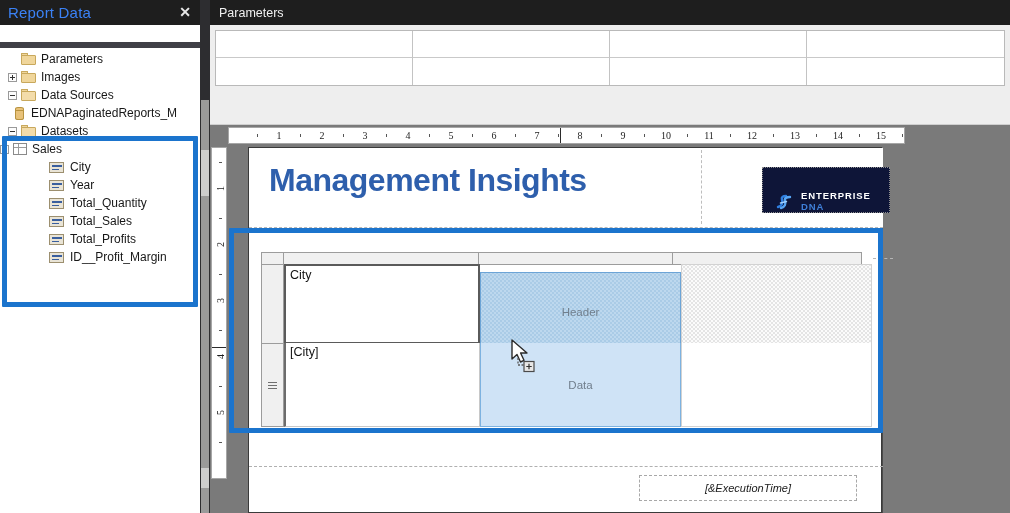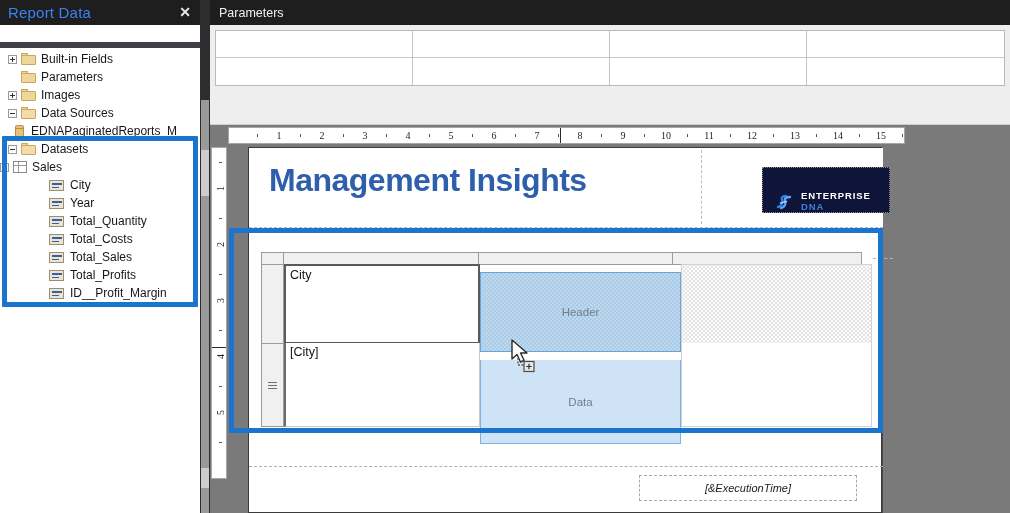--- a/index.html
+++ b/index.html
@@ -272,21 +272,21 @@
     background-color: #bdd8ee;
     background-image:
       radial-gradient(#a9cbe6 0.7px, transparent 0.8px),
       radial-gradient(#a9cbe6 0.7px, transparent 0.8px);
     background-size: 4px 4px, 4px 4px;
     background-position: 0 0, 2px 2px;
     border: 1px solid #6ca4d6;
     display: flex; align-items: center; justify-content: center;
   }
   #dropzone-data {
-    position: absolute; left: 219px; top: 108px; width: 201px; height: 84px;
+    position: absolute; left: 219px; top: 91px; width: 201px; height: 84px;
     background: #cfe3f6; border: 1px solid #7db2e0; border-top: none;
     display: flex; align-items: center; justify-content: center;
   }
   .dz-label { font-size: 11.5px; color: #707e8c; }
 
   #cell-header-empty {
     position: absolute; left: 420px; top: 12px; width: 191px; height: 80px;
     background-color: #fbfbfb;
     background-image:
       radial-gradient(#e2e2e2 0.7px, transparent 0.8px),
@@ -357,28 +357,20 @@
       </span>
       <span class="tb-icon">
         <svg width="13" height="13" viewBox="0 0 13 13">
             <path d="M6.5 11.5 L2 6.5 L4.5 6.5 L4.5 2 L8.5 2 L8.5 6.5 L11 6.5 Z" fill="#b9b9bd"></path>
           </svg>
       </span>
     </div>
 
     <div class="tree" id="tree-container">
         <div class="tnode indent0">
-          <span class="expander plus"></span>
-          <span class="folder">
-            <span class="tab"></span>
-            <span class="body"></span>
-          </span>
-          <span class="tlabel">Built-in Fields</span>
-        </div>
-        <div class="tnode indent0">
           <span class="expander none"></span>
           <span class="folder">
             <span class="tab"></span>
             <span class="body"></span>
           </span>
           <span class="tlabel">Parameters</span>
         </div>
         <div class="tnode indent0">
           <span class="expander plus"></span>
           <span class="folder">
@@ -431,28 +423,20 @@
           </span>
           <span class="tlabel">Year</span>
         </div>
         <div class="tnode indent2">
           <span class="expander none"></span>
           <span class="field-icon">
             <span class="l1"></span>
             <span class="l2"></span>
           </span>
           <span class="tlabel">Total_Quantity</span>
-        </div>
-        <div class="tnode indent2">
-          <span class="expander none"></span>
-          <span class="field-icon">
-            <span class="l1"></span>
-            <span class="l2"></span>
-          </span>
-          <span class="tlabel">Total_Costs</span>
         </div>
         <div class="tnode indent2">
           <span class="expander none"></span>
           <span class="field-icon">
             <span class="l1"></span>
             <span class="l2"></span>
           </span>
           <span class="tlabel">Total_Sales</span>
         </div>
         <div class="tnode indent2">

